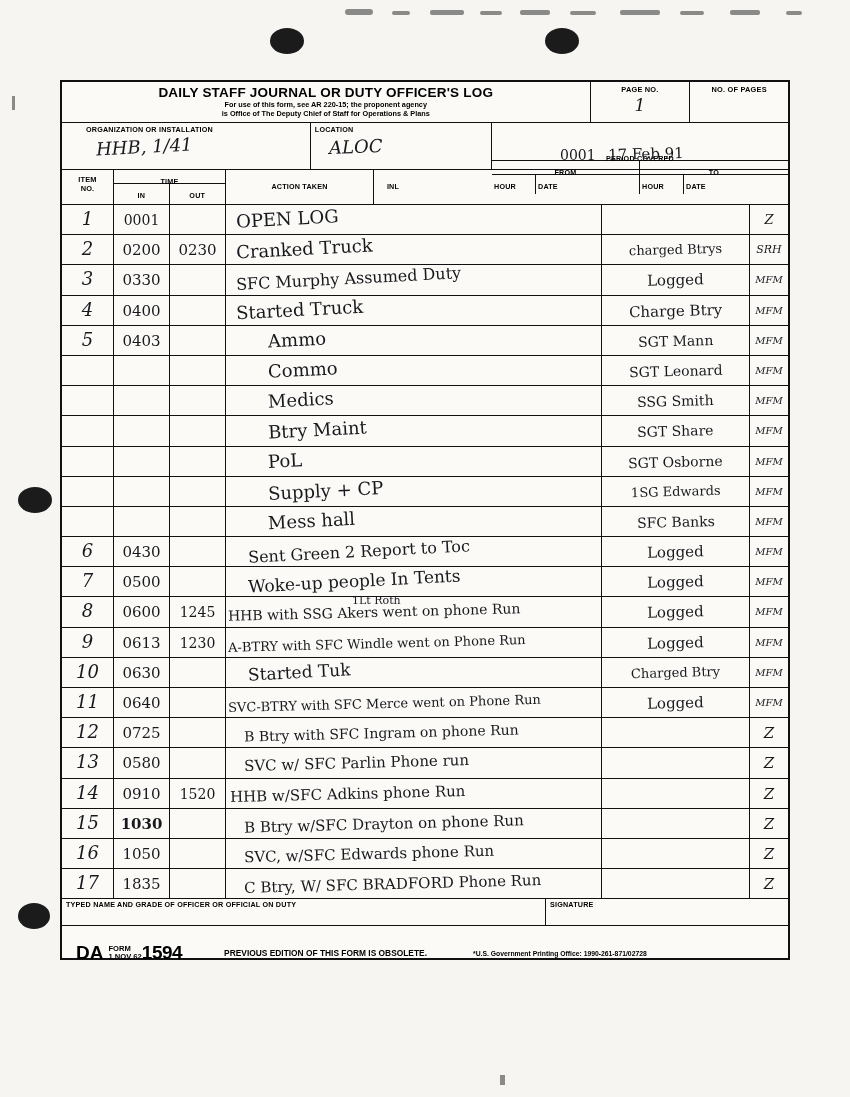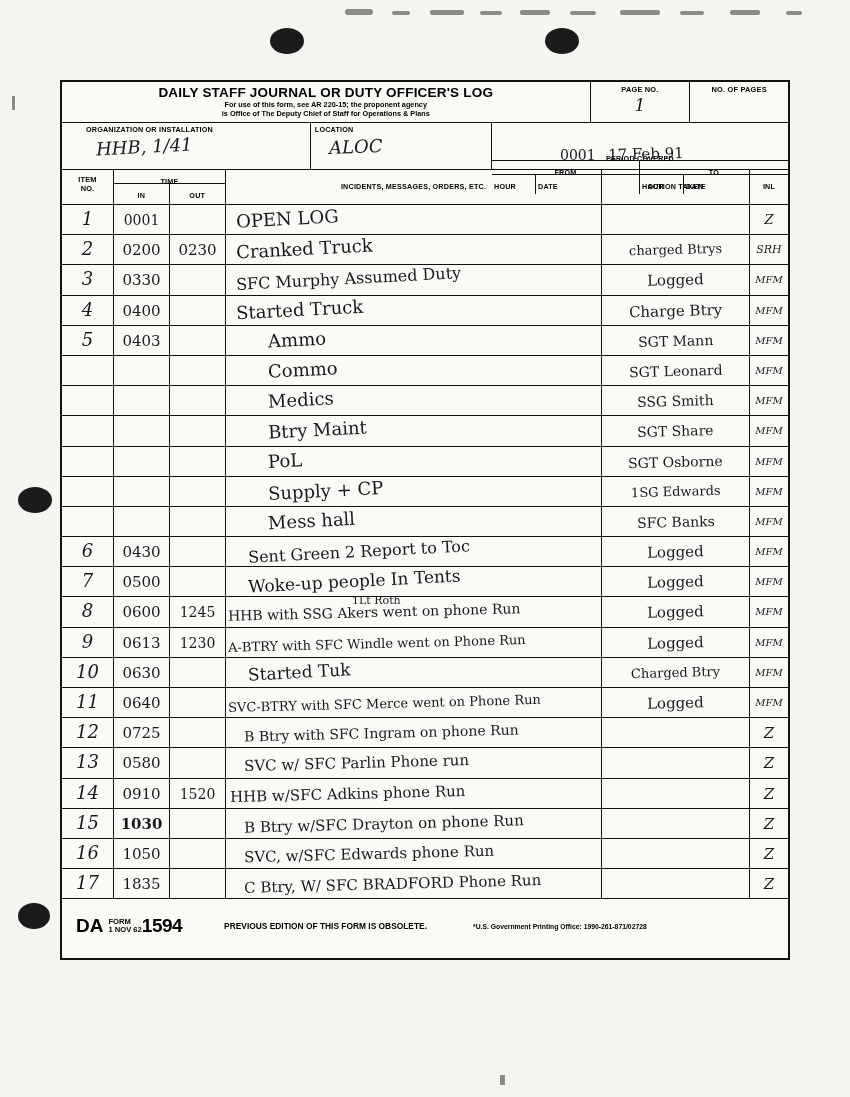--- a/index.html
+++ b/index.html
@@ -200,23 +200,20 @@
       <div class="mini" style="padding-top:5px;">ITEM</div>
       <div class="mini" style="padding-top:0;">NO.</div>
     </div>
     <div class="c-time">
       <div class="top"><span class="lblc">TIME</span></div>
       <div class="bot">
         <div><span class="lblc" style="line-height:20px;">IN</span></div>
         <div><span class="lblc" style="line-height:20px;">OUT</span></div>
       </div>
     </div>
-    <div class="c-inc">
-      <span class="lblc" style="line-height:34px;">INCIDENTS, MESSAGES, ORDERS, ETC.</span>
-    </div>
     <div class="c-act">
       <span class="lblc" style="line-height:34px;">ACTION TAKEN</span>
     </div>
     <div class="c-inl">
       <span class="lblc" style="line-height:34px;">INL</span>
     </div>
   </div>
 
   <div class="body-rows">
 
@@ -424,20 +421,30 @@
     <div class="r" style="border-bottom:1px solid #111;">
       <div class="item"><span class="hw sz18 hw-i" style="line-height:28px;">17</span></div>
       <div class="tin"><span class="hw sz15" style="line-height:30px;">1835</span></div>
       <div class="tout"><span class="hw sz14" style="line-height:30px;"></span></div>
       <div class="inc" style="padding-left:18px;"><span class="hw sz15 rot1" style="line-height:31px;">C Btry, W/ SFC BRADFORD Phone Run</span></div>
       <div class="act"><span class="hw sz14" style="line-height:30px;"></span></div>
       <div class="inl"><span class="inl-mark" style="line-height:30px;font-size:15px;">Z</span></div>
     </div>
   </div>
 
+  <div class="sigrow">
+    <div class="sig-a">
+      <div class="lbl" style="padding-top:1px;">TYPED NAME AND GRADE OF OFFICER OR OFFICIAL ON DUTY</div>
+      <div class="hw sz13" style="padding-left:10px;"></div>
+    </div>
+    <div class="sig-b">
+      <div class="lbl" style="padding-top:1px;">SIGNATURE</div>
+      <div class="hw sz13" style="padding-left:10px;"></div>
+    </div>
+  </div>
 
   <div class="footrow">
     <span class="da">DA</span>
     <span class="daform">
       <span style="display:block;">FORM</span>
       <span style="display:block;">1 NOV 62</span>
     </span>
     <span class="danum">1594</span>
     <span class="prev">PREVIOUS EDITION OF THIS FORM IS OBSOLETE.</span>
     <span class="gpo">*U.S. Government Printing Office: 1990-261-871/02728</span>

